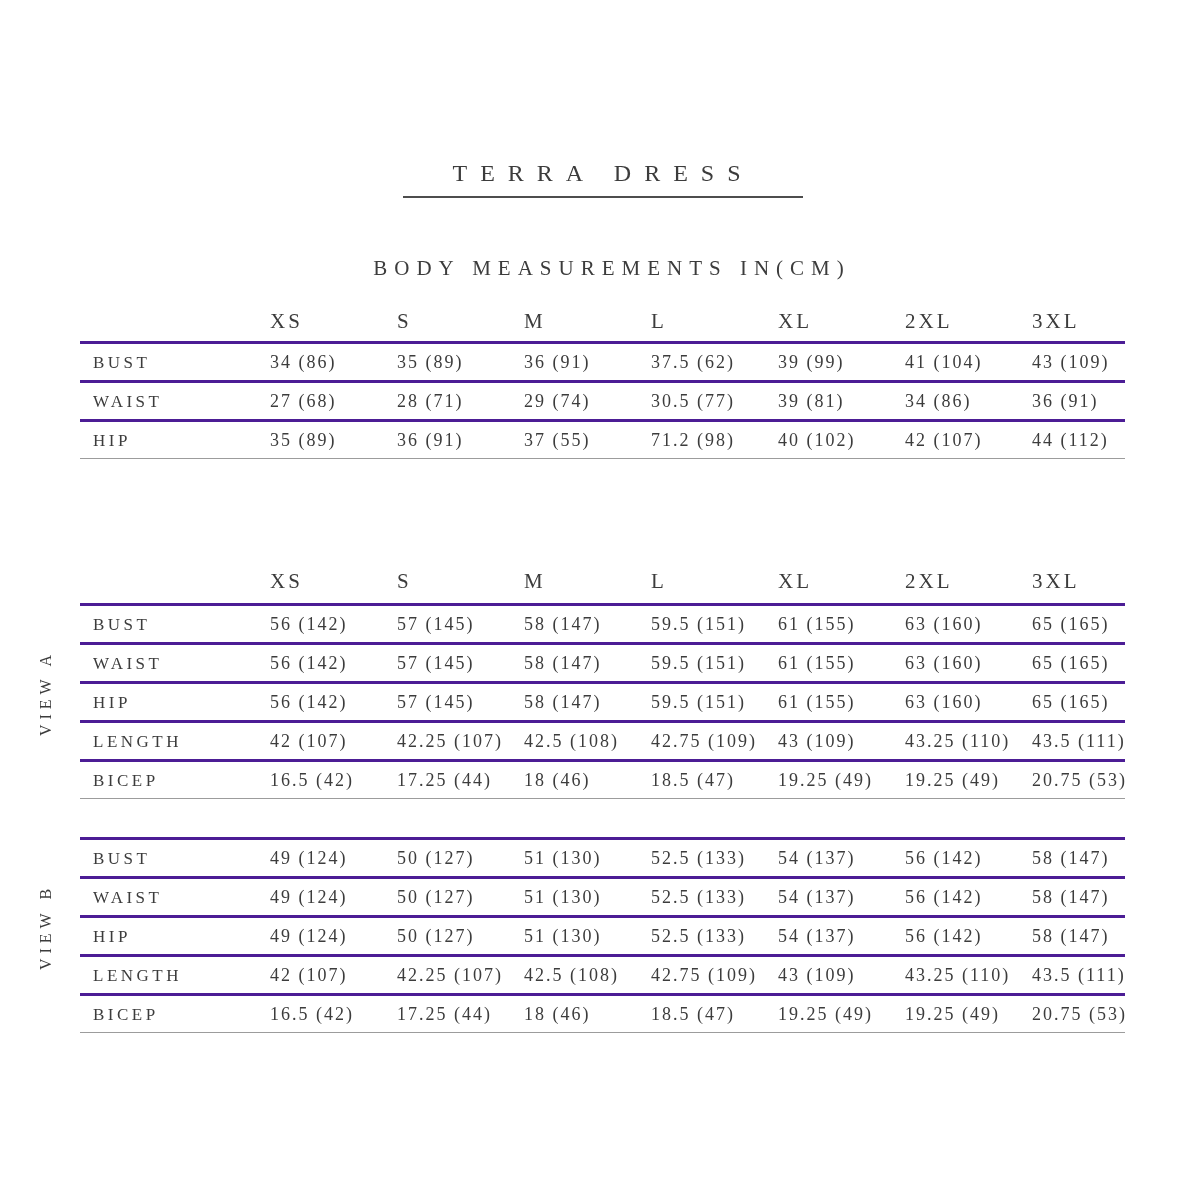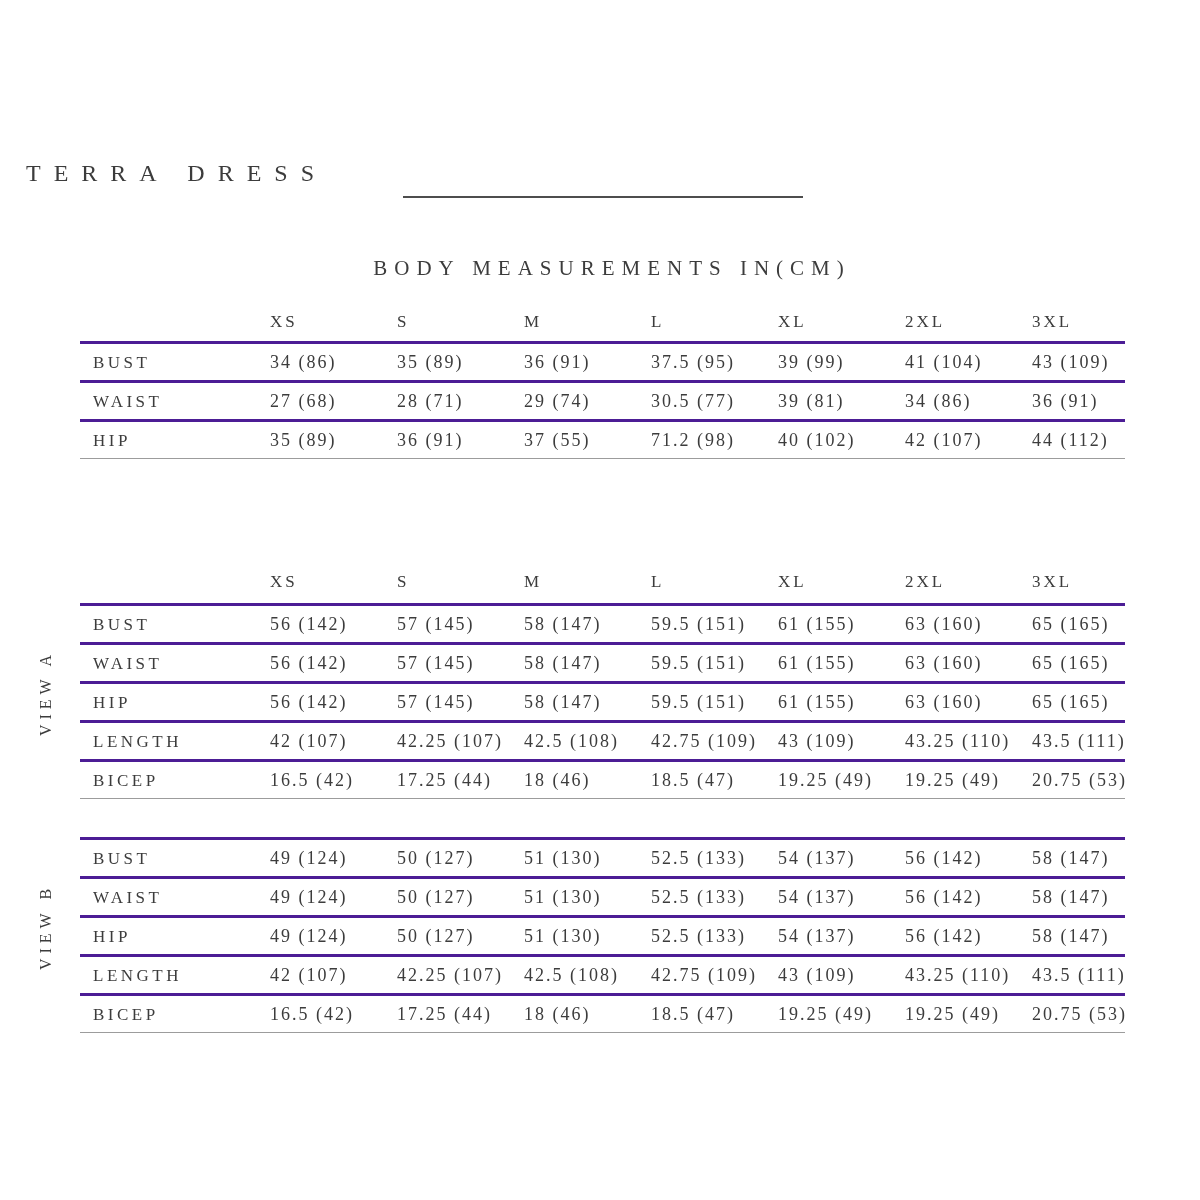--- a/index.html
+++ b/index.html
@@ -10,20 +10,21 @@
     background: #ffffff;
     font-family: "Liberation Serif", serif;
     color: #3c3c3c;
     overflow: hidden;
   }
   .title-block {
     position: absolute;
     top: 160px;
     left: 0;
     width: 1180px;
+    text-align: center;
     padding-left: 26px;
     box-sizing: border-box;
   }
   .title {
     font-size: 24px;
     font-weight: 400;
     letter-spacing: 13px;
     margin: 0;
     color: #3c3c3c;
   }
@@ -75,21 +76,21 @@
     font-size: 18px;
     letter-spacing: 2px;
     line-height: 1;
   }
   .label-cell {
     padding-left: 13px;
     font-size: 17px;
     letter-spacing: 3.5px;
   }
   .size-cell {
-    font-size: 17px;
+    font-size: 21px;
     letter-spacing: 3px;
   }
   .view-label {
     position: absolute;
     left: 46px;
     transform: translate(-50%, -50%) rotate(-90deg);
     white-space: nowrap;
     font-size: 16px;
     letter-spacing: 5px;
     color: #3c3c3c;
@@ -119,21 +120,21 @@
         <div class="cell size-cell">XL</div>
         <div class="cell size-cell">2XL</div>
         <div class="cell size-cell">3XL</div>
       </div>
     <div>
         <div class="trow data-row">
           <div class="cell label-cell">BUST</div>
           <div class="cell value-cell">34 (86)</div>
           <div class="cell value-cell">35 (89)</div>
           <div class="cell value-cell">36 (91)</div>
-          <div class="cell value-cell">37.5 (95)</div>
+          <div class="cell value-cell">37.5 (62)</div>
           <div class="cell value-cell">39 (99)</div>
           <div class="cell value-cell">41 (104)</div>
           <div class="cell value-cell">43 (109)</div>
         </div>
         <div class="trow data-row">
           <div class="cell label-cell">WAIST</div>
           <div class="cell value-cell">27 (68)</div>
           <div class="cell value-cell">28 (71)</div>
           <div class="cell value-cell">29 (74)</div>
           <div class="cell value-cell">30.5 (77)</div>

